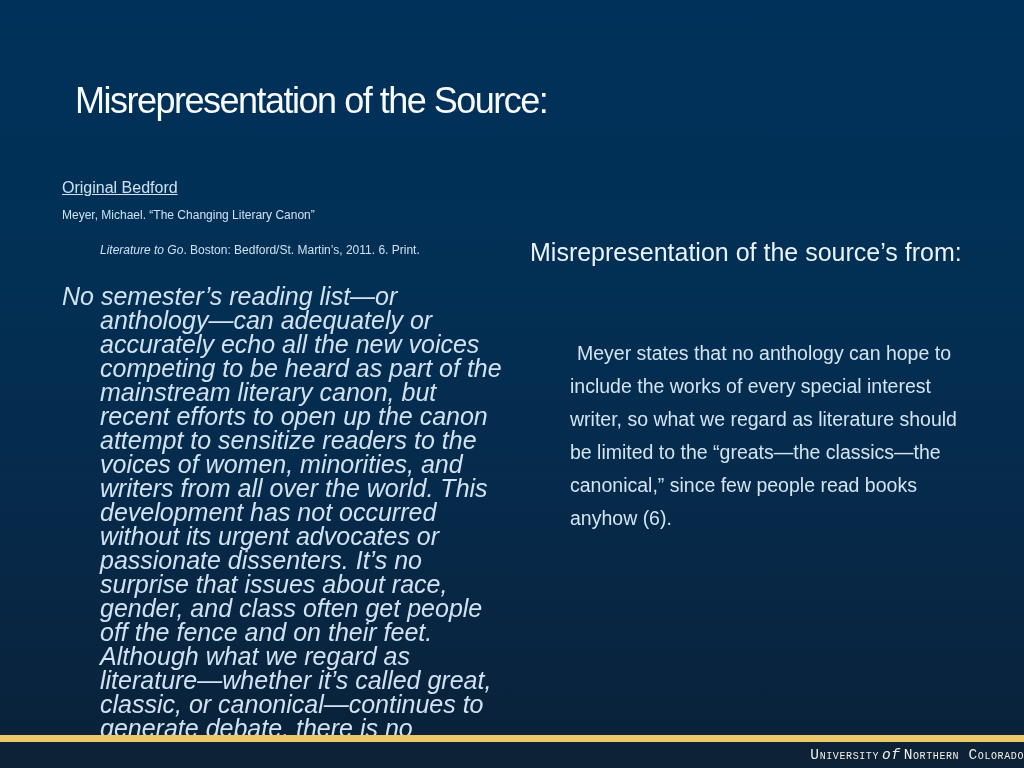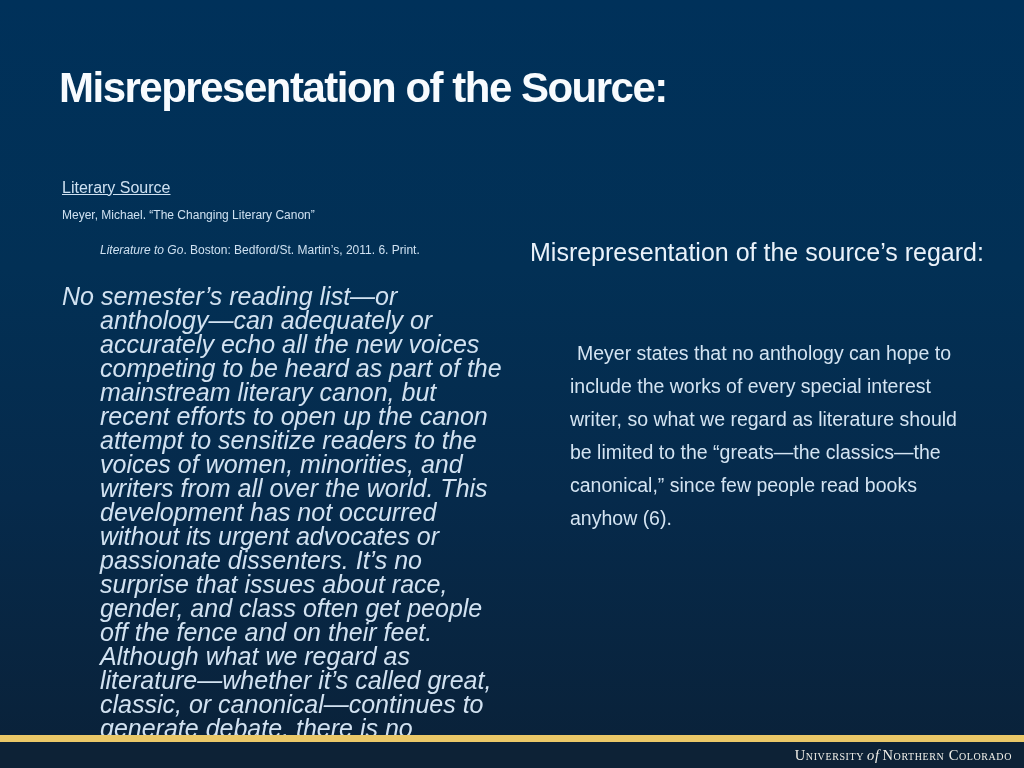--- a/index.html
+++ b/index.html
@@ -2,22 +2,22 @@
 <html><head>
 <meta charset="utf-8">
 <style>
   html,body{margin:0;padding:0;background:#000;}
   .slide{
     position:relative;width:1024px;height:768px;overflow:hidden;
     background:linear-gradient(180deg,#00315a 0%,#023055 35%,#062a4b 65%,#0a2138 100%);
     font-family:"Liberation Sans",sans-serif;
   }
   .title{
-    position:absolute;left:59px;top:64px;margin:0;
-    font-size:42px;font-weight:700;letter-spacing:-1.5px;
+    position:absolute;left:59px;top:64px;margin:16px;
+    font-size:36px;font-weight:400;letter-spacing:-1.5px;
     color:#f8fbfe;white-space:nowrap;
   }
   .source-label{
     position:absolute;left:62px;top:179px;
     font-size:16px;color:#cfe1f1;text-decoration:underline;
   }
   .citation{
     position:absolute;left:62px;top:204px;width:452px;
     font-size:12px;line-height:22px;color:#cfe1f1;
   }
@@ -41,44 +41,44 @@
     font-size:19px;line-height:33px;color:#6cbf4c;
   }
   .gold-bar{
     position:absolute;left:0;top:735px;width:1024px;height:7px;
     background:#eac868;
   }
   .footer{
     position:absolute;left:0;top:742px;width:1024px;height:26px;
     background:#0d2236;box-sizing:border-box;
     display:flex;align-items:center;justify-content:flex-end;
-    padding-right:12px;
-    color:#f2f1ea;font-family:Liberation Serif, serif;
+    padding-right:0;
+    color:#f2f1ea;font-family:Liberation Mono, monospace;
     font-size:14.5px;letter-spacing:0.6px;
   }
   .footer .sc{font-variant:small-caps;}
   .footer .of-italic{font-style:italic;margin:0 3px;}
 </style>
 </head>
 <body>
 
 <div class="slide">
 
   <h1 class="title">Misrepresentation of the Source:</h1>
 
-  <div class="source-label">Literary Source</div>
+  <div class="source-label">Original Bedford</div>
 
   <div class="citation">
     <span>Meyer, Michael. “The Changing Literary Canon”</span>
     <span class="cont"><i>Literature to Go</i><span>. Boston: Bedford/St. Martin’s, 2011. 6. Print.</span></span>
   </div>
 
   <p class="excerpt">No semester’s reading list—or anthology—can adequately or accurately echo all the new voices competing to be heard as part of the mainstream literary canon, but recent efforts to open up the canon attempt to sensitize readers to the voices of women, minorities, and writers from all over the world. This development has not occurred without its urgent advocates or passionate dissenters. It’s no surprise that issues about race, gender, and class often get people off the fence and on their feet. Although what we regard as literature—whether it’s called great, classic, or canonical—continues to generate debate, there is no question that such controversy will continue to reflect readers’ values as well as the writers they admire.</p>
 
-  <h2 class="right-heading">Misrepresentation of the source’s regard:</h2>
+  <h2 class="right-heading">Misrepresentation of the source’s from:</h2>
 
   <p class="paraphrase">Meyer states that no anthology can hope to include the works of every special interest writer, so what we regard as literature should be limited to the “greats—the classics—the canonical,” since few people read books anyhow (6).</p>
 
 
   <div class="gold-bar"></div>
 
   <div class="footer">
     <span>
       <span class="sc">University</span><i class="of-italic">of</i><span class="sc">Northern Colorado</span>
     </span>

